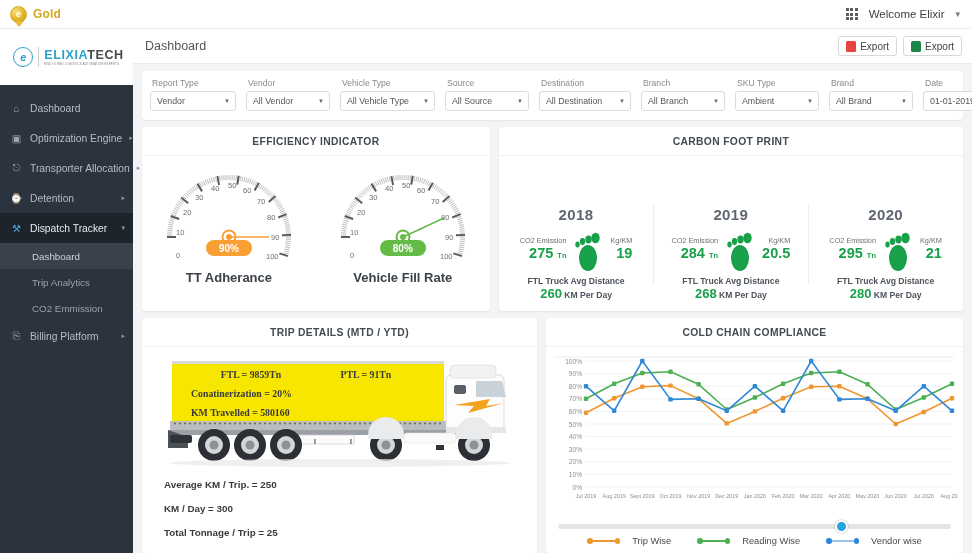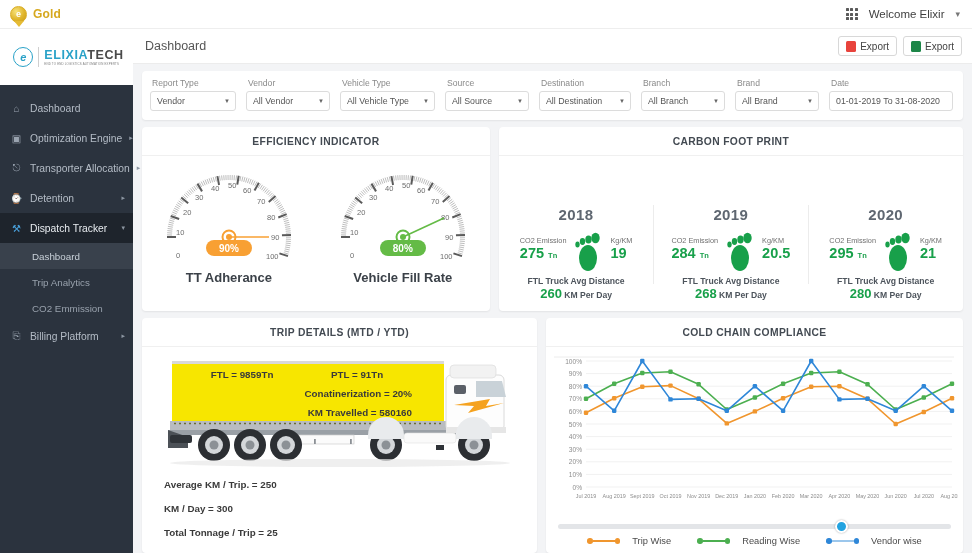--- a/index.html
+++ b/index.html
@@ -136,32 +136,32 @@
 
   
   .panel-carbon { width: 466px; height: 184px; }
   .years { display: flex; height: 140px; }
   .year-col { flex: 1; display: flex; flex-direction: column; align-items: center; padding-top: 7px; position: relative; margin-top: 43px; }
   .year-col + .year-col::before {
     content: ""; position: absolute; left: 0; top: 6px; bottom: 12px; width: 1px; background: #ececec;
   }
   .year-num { font-size: 15px; font-weight: bold; color: #5f6771; letter-spacing: .4px; }
   .co2-row { display: flex; align-items: center; gap: 5px; margin-top: 3px; }
-  .co2-side { text-align: left; }
+  .co2-side { text-align: right; }
   .co2-lbl { font-size: 7.3px; color: #6f6f6f; }
   .co2-val { font-size: 14.5px; font-weight: bold; color: #18a04a; line-height: 1.15; }
   .co2-val small { font-size: 7.5px; font-weight: bold; }
   .ftl-lbl { font-size: 8.6px; color: #4d545c; font-weight: 600; margin-top: 4px; }
   .ftl-val { font-size: 8.6px; color: #4d545c; font-weight: 600; }
   .ftl-val b { font-size: 13px; color: #18a04a; }
 
   
   .panel-trip { width: 396px; height: 235px; }
   .truck-area { position: relative; height: 120px; margin: 6px 12px 0 12px; }
-  .truck-stats { position: absolute; left: 28px; top: 16px; width: 230px; text-align: right; z-index: 4; }
+  .truck-stats { position: absolute; left: 37px; top: 16px; width: 230px; text-align: left; z-index: 4; font-family: Liberation Serif, serif; }
   .ts-line1 { display: flex; justify-content: space-around; font-size: 9.8px; font-weight: bold; color: #3a3a3a; }
   .ts-line { font-size: 9.8px; font-weight: bold; color: #3a3a3a; margin-top: 8px; }
   .trip-kpis { display: flex; padding: 6px 22px 0 22px; align-items: center; }
   .kpi-col { flex: 1; }
   .kpi { font-size: 9.8px; font-weight: bold; color: #3a3a3a; margin-bottom: 13px; }
 
   
   .panel-cold { width: 418px; height: 235px; }
   .chart-box { position: relative; padding: 4px 6px 0 4px; }
   .slider-track { height: 5px; background: #e3e5e8; border-radius: 3px; margin: 3px 12px 0 12px; position: relative; }
@@ -307,20 +307,27 @@
         <span class="filter-label">Destination</span>
         <span class="sel f-dest">
           <span>All Destination</span>
           <span class="tri">▼</span>
         </span>
       </div>
       <div class="filter">
         <span class="filter-label">Branch</span>
         <span class="sel f-branch">
           <span>All Branch</span>
+          <span class="tri">▼</span>
+        </span>
+      </div>
+      <div class="filter">
+        <span class="filter-label">SKU Type</span>
+        <span class="sel f-sku">
+          <span>Ambient</span>
           <span class="tri">▼</span>
         </span>
       </div>
       <div class="filter">
         <span class="filter-label">Brand</span>
         <span class="sel f-brand">
           <span>All Brand</span>
           <span class="tri">▼</span>
         </span>
       </div>

